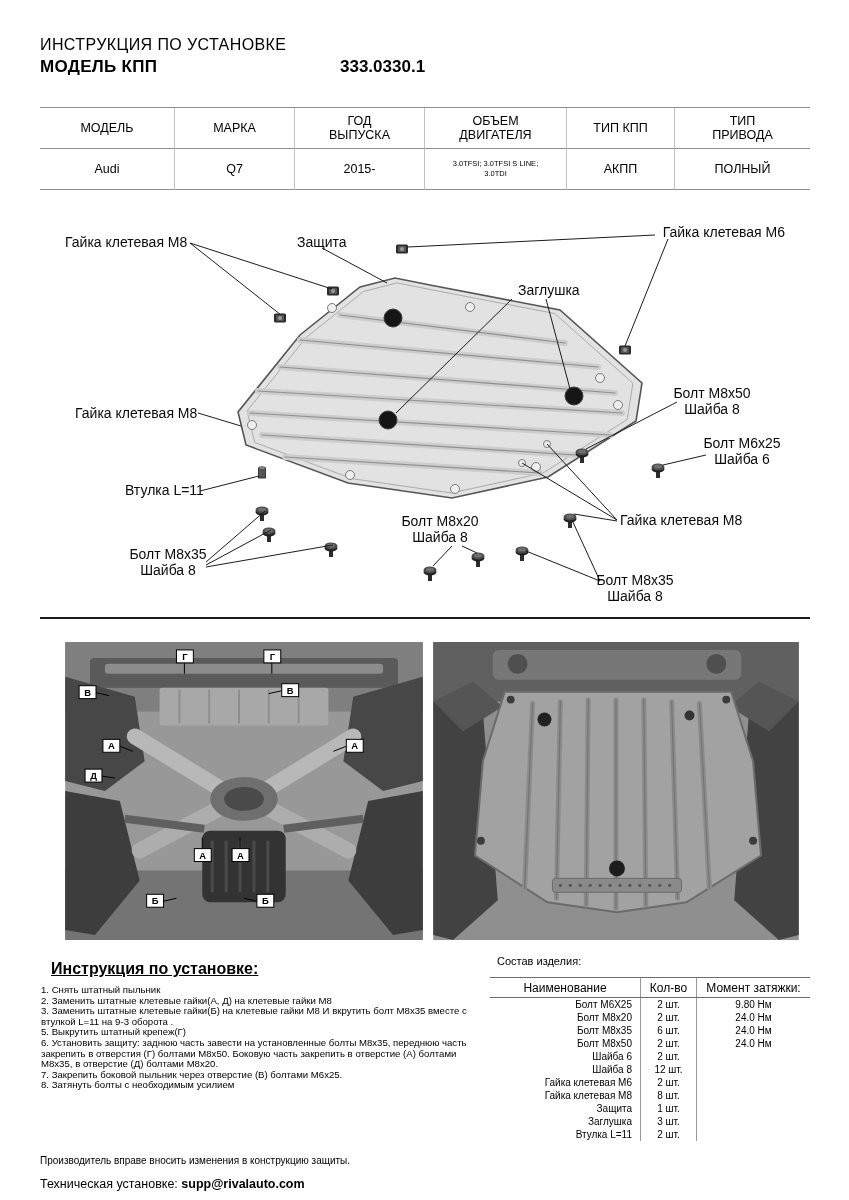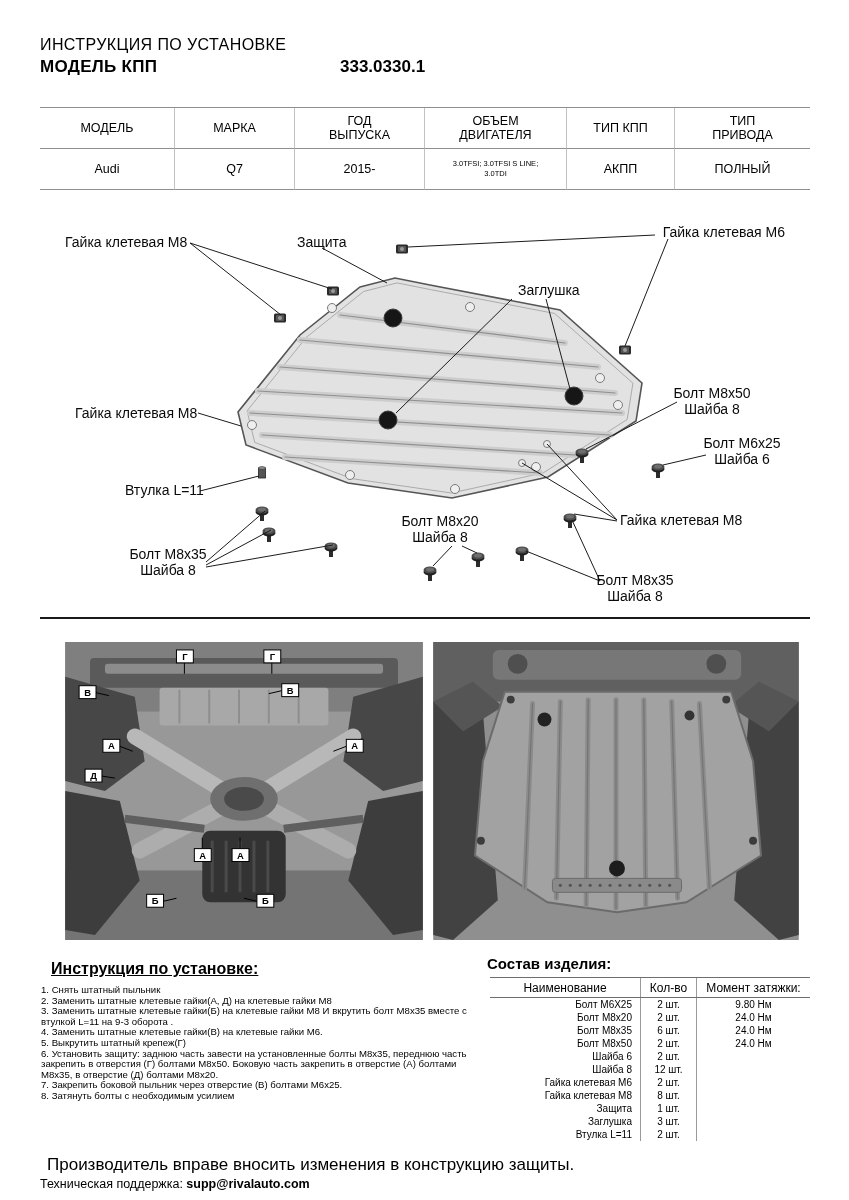--- a/index.html
+++ b/index.html
@@ -34,34 +34,34 @@
   
   .photo-left{left:65px;top:642px;}
   .photo-right{left:432px;top:642px;}
   .marker-letter{font-size:9.5px;font-weight:bold;fill:#000;}
 
   
   .instr-title{left:40px;top:960px;font-size:16px;font-weight:bold;text-decoration:underline;padding-left:11px;}
   .steps{left:41px;top:985px;width:442px;font-size:9.6px;line-height:10.6px;}
 
   
-  .parts-title{left:487px;top:955px;font-size:15px;font-weight:bold;}
+  .parts-title{left:497px;top:955px;font-size:11px;font-weight:normal;}
   .parts{left:490px;top:977px;width:320px;}
   .p-head{display:grid;grid-template-columns:150px 57px 113px;height:19px;
           border-top:1px solid #6e6e6e;border-bottom:1px solid #6e6e6e;font-size:12px;}
   .p-head>div{display:flex;align-items:center;justify-content:center;box-sizing:border-box;height:100%;}
   .p-row{display:grid;grid-template-columns:150px 57px 113px;height:13px;font-size:10px;align-items:center;}
   .p-row>div{box-sizing:border-box;height:100%;display:flex;align-items:center;}
   .c1{justify-content:flex-end;padding-right:8px;}
   .c2{justify-content:center;border-left:1px solid #9a9a9a;border-right:1px solid #9a9a9a;}
   .c3{justify-content:center;}
   .p-head .c1{justify-content:center;padding-right:0;}
 
   
-  .foot1{left:47px;top:1155px;font-size:17px;}
+  .foot1{left:40px;top:1155px;font-size:10px;}
   .foot2{left:40px;top:1177px;font-size:12.5px;}
   .foot2 b{font-weight:bold;}
 </style>
 </head>
 <body>
 
 <div class="abs doc-title1">ИНСТРУКЦИЯ ПО УСТАНОВКЕ</div>
 <div class="abs doc-title2">МОДЕЛЬ КПП</div>
 <div class="abs doc-num">333.0330.1</div>
 
@@ -341,21 +341,20 @@
     <circle cx="322" cy="200" r="4"></circle>
       <circle cx="48" cy="200" r="4"></circle>
   </g>
 </svg>
 
 <div class="abs instr-title">Инструкция по установке:</div>
 <div class="abs steps">
   <div>1. Снять штатный пыльник</div>
   <div>2. Заменить штатные клетевые гайки(А, Д) на клетевые гайки М8</div>
   <div>3. Заменить штатные клетевые гайки(Б) на клетевые гайки М8 И вкрутить болт М8х35 вместе с втулкой L=11 на 9-3 оборота .</div>
-  <div>4. Заменить штатные клетевые гайки(В) на клетевые гайки М6.</div>
   <div>5. Выкрутить штатный крепеж(Г)</div>
   <div>6. Установить защиту: заднюю часть завести на установленные болты М8х35, переднюю часть закрепить в отверстия (Г) болтами М8х50. Боковую часть закрепить в отверстие (А) болтами М8х35, в отверстие (Д) болтами М8х20.</div>
   <div>7. Закрепить боковой пыльник через отверстие (В) болтами М6х25.</div>
   <div>8. Затянуть болты с необходимым усилием</div>
 </div>
 
 <div class="abs parts-title">Состав изделия:</div>
 <div class="abs parts">
   <div class="p-head">
     <div class="c1">Наименование</div>
@@ -414,14 +413,14 @@
   </div>
   <div class="p-row">
     <div class="c1">Втулка L=11</div>
     <div class="c2">2 шт.</div>
     <div class="c3"></div>
   </div>
 </div>
 
 <div class="abs foot1">Производитель вправе вносить изменения в конструкцию защиты.</div>
 <div class="abs foot2">
-  <span>Техническая поддержка: </span><b>supp@rivalauto.com</b>
+  <span>Техническая установке: </span><b>supp@rivalauto.com</b>
 </div>
 
 </body></html>

